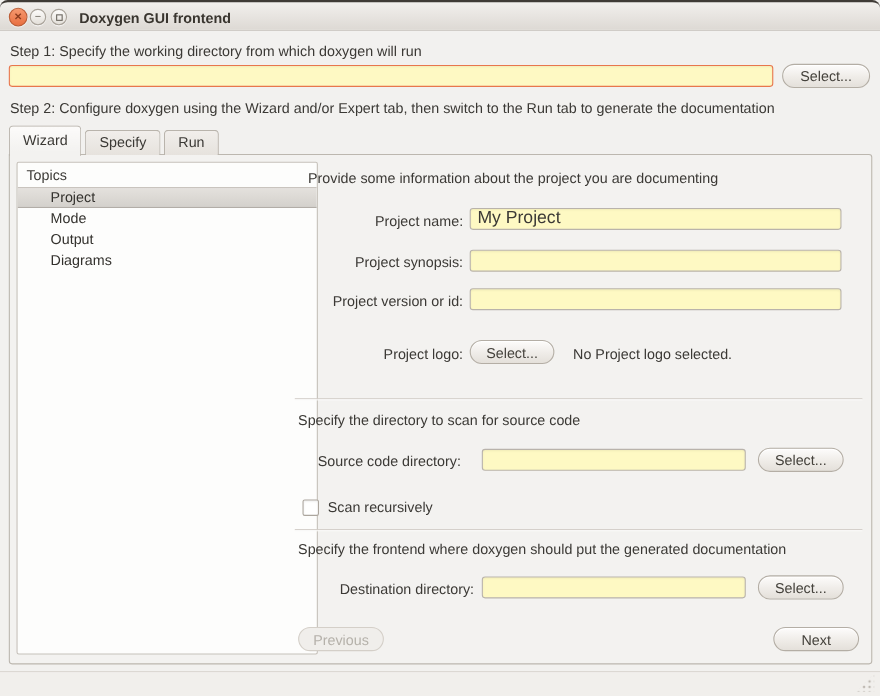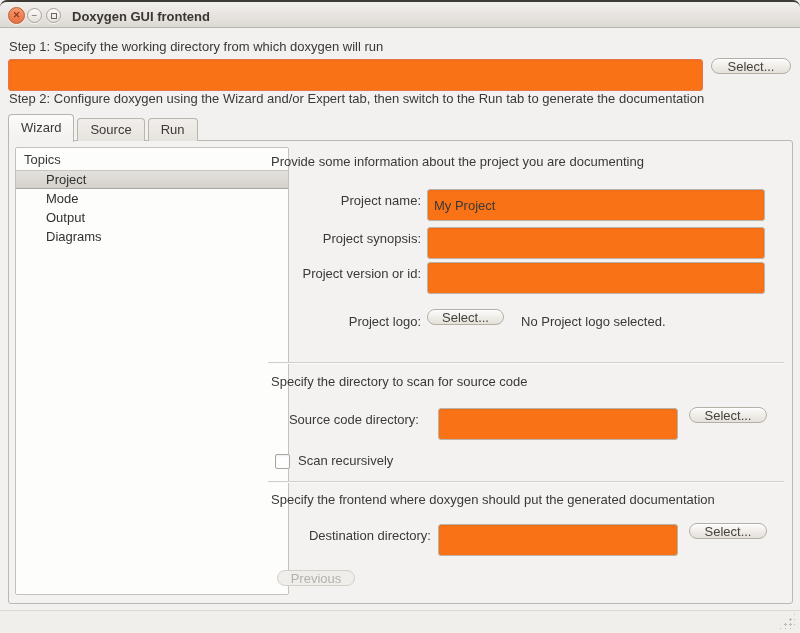--- a/index.html
+++ b/index.html
@@ -43,29 +43,29 @@
   .wbtn.maximize { left:46px; }
   .maxsq { width:6px; height:6px; border:1px solid #6b675f; display:block; }
   .title {
     position:absolute; left:72px; top:0; height:28px; line-height:29px;
     font-weight:bold; font-size:13px; color:#39352f;
   }
 
   
   .label { color:#3b3935; white-space:nowrap; }
   .textfield {
-    background:#f97316; border:1px solid #b9b3ab; border-radius:3px;
-    height:32px; padding:0 6px; font-family:inherit; font-size:13px; color:#3b3935;
+    background:#fef9c3; border:1px solid #b9b3ab; border-radius:3px;
+    height:20px; padding:0 6px; font-family:inherit; font-size:16px; color:#3b3935;
     box-shadow:inset 0 1px 2px rgba(0,0,0,.06); outline:none;
   }
   .textfield.focused { border:1px solid #e8764d; }
   .btn {
     background:linear-gradient(#fdfcfb, #efece8 55%, #e4e0da);
     border:1px solid #b4aea5; border-radius:12px;
-    height:16px; padding:0 12px; font-family:inherit; font-size:13px; color:#45423c;
+    height:22px; padding:0 12px; font-family:inherit; font-size:13px; color:#45423c;
     box-shadow:inset 0 1px 0 #fff; cursor:default;
   }
   .btn.disabled {
     background:#f0eeeb; border:1px solid #d4cfc8; color:#b5b1aa; box-shadow:none;
   }
 
   
   .step1-label { position:absolute; left:9px; top:39px; }
   .step1-input { position:absolute; left:8px; top:59px; width:695px; }
   .step1-select { position:absolute; left:711px; top:58px; width:80px; }
@@ -152,35 +152,35 @@
   </div>
 
   <div class="label step1-label">Step 1: Specify the working directory from which doxygen will run</div>
   <input class="textfield focused step1-input" value="" style="">
   <button class="btn step1-select">Select...</button>
 
   <div class="label step2-label">Step 2: Configure doxygen using the Wizard and/or Expert tab, then switch to the Run tab to generate the documentation</div>
 
   <div class="tabbar">
     <div class="tab active">Wizard</div>
-    <div class="tab">Source</div>
+    <div class="tab">Specify</div>
     <div class="tab">Run</div>
   </div>
 
   <div class="pane">
 
     <div class="topics">
       <div class="topics-header">Topics</div>
       <div class="topic-item selected">Project</div>
       <div class="topic-item">Mode</div>
       <div class="topic-item">Output</div>
       <div class="topic-item">Diagrams</div>
     </div>
 
-    <div class="rp-heading" style="top:13px;">Provide some information about the project you are documenting</div>
+    <div class="rp-heading" style="top:13px;margin-left:9px;">Provide some information about the project you are documenting</div>
 
     <div class="row-label label" style="left:260px; top:48px; width:152px;">Project name:</div>
     <input class="textfield" style="position: absolute; left: 418px; top: 48px; width: 338px;" value="My Project">
 
     <div class="row-label label" style="left:260px; top:86px; width:152px;">Project synopsis:</div>
     <input class="textfield" style="position: absolute; left: 418px; top: 86px; width: 338px;" value="">
 
     <div class="row-label label" style="left:260px; top:121px; width:152px;">Project version or id:</div>
     <input class="textfield" style="position: absolute; left: 418px; top: 121px; width: 338px;" value="">
 
@@ -198,20 +198,21 @@
     <span class="checkbox" style="left:266px; top:313px;"></span>
     <div class="label" style="position:absolute; left:289px; top:312px;">Scan recursively</div>
 
     <div class="sep" style="top:340px;"></div>
 
     <div class="rp-heading" style="top:351px;">Specify the frontend where doxygen should put the generated documentation</div>
     <div class="row-label label" style="left:260px; top:383px; width:162px;">Destination directory:</div>
     <input class="textfield" style="position: absolute; left: 429px; top: 383px; width: 240px;" value="">
     <button class="btn" style="position:absolute; left:680px; top:382px; width:78px;">Select...</button>
 
-    <button class="btn disabled" style="position:absolute; left:268px; top:429px; width:78px;">Previous</button>
+    <button class="btn disabled" style="position:absolute; left:262px; top:429px; width:78px;">Previous</button>
+    <button class="btn" style="position:absolute; left:694px; top:429px; width:78px;">Next</button>
   </div>
 
   <div class="statusbar">
     <div class="grip"></div>
   </div>
 
 </div>
 
 </body></html>

